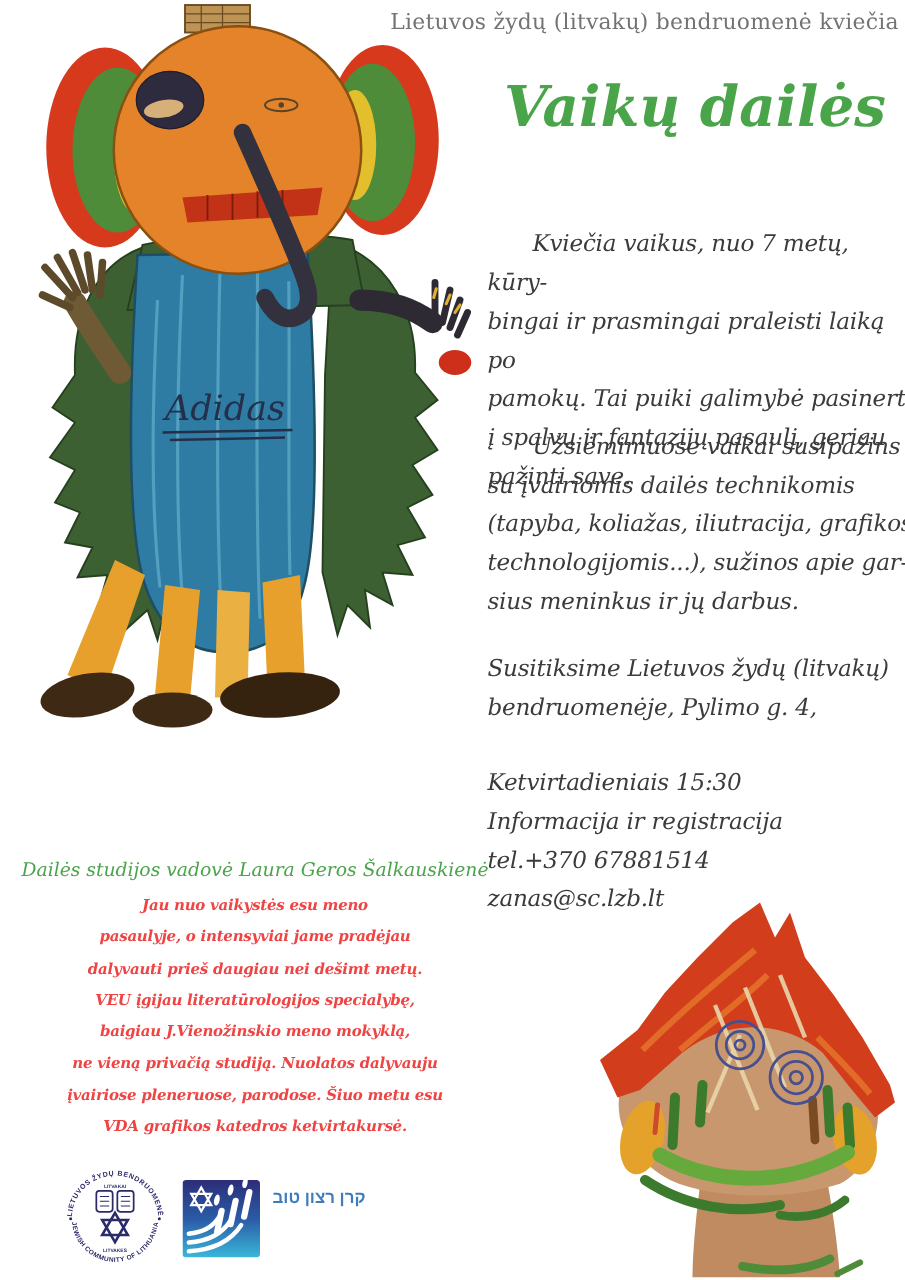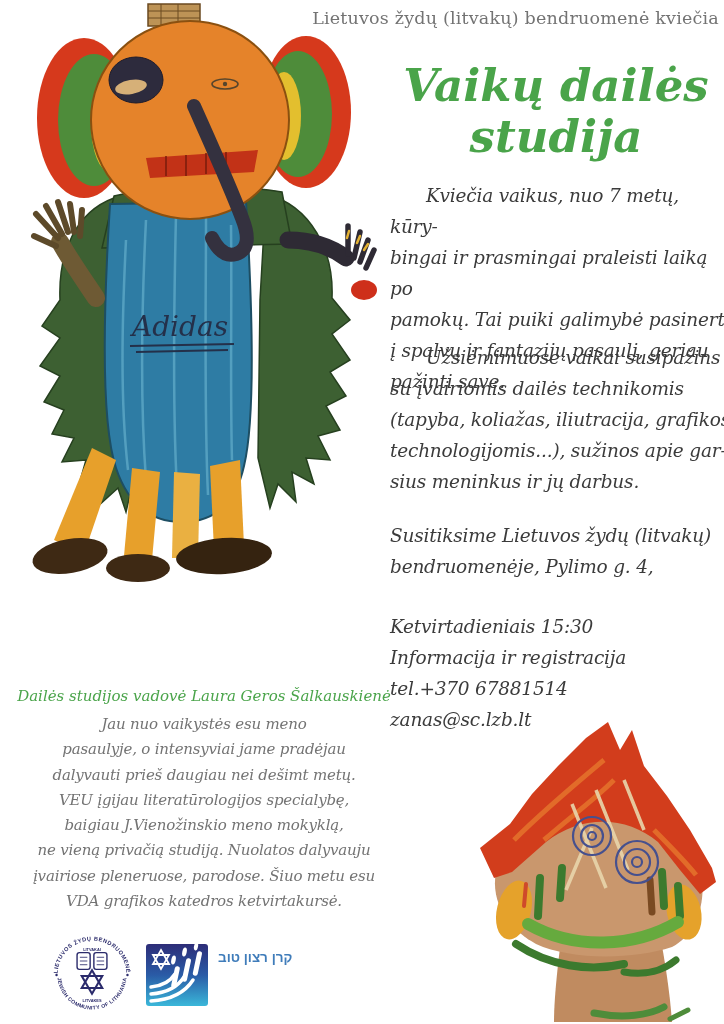--- a/index.html
+++ b/index.html
@@ -19,22 +19,22 @@
     left:390px; width:342px; font-style:italic; font-size:18.5px;
     line-height:31px; color:#3b3b3b; white-space:pre-line; letter-spacing:-0.2px;
   }
   .para1 { top:180px; text-indent:36px; }
   .para2 { top:342px; text-indent:36px; }
   .meeting { top:520px; }
   .schedule { top:611px; }
   .inst { left:8px; top:687px; width:392px; text-align:center; }
   .inst-h { font-style:italic; font-size:15px; color:#4aa44a; }
   .inst-bio {
-    margin-top:7px; font-style:italic; font-size:15px; line-height:25.3px;
-    color:#737373; white-space:pre-line; letter-spacing:-0.2px;
+    margin-top:7px; font-style:italic; font-size:12px; line-height:25.3px;
+    color:#ef4444; white-space:pre-line; letter-spacing:-0.2px;font-weight:bold;
   }
   .seal { left:50px; top:933px; }
   .gwf { left:146px; top:944px; display:flex; align-items:flex-start; gap:10px;
          font-family:"Liberation Sans", sans-serif; }
   .gwf-text { padding-top:3px; }
   .gwf-line { font-size:15.5px; font-weight:bold; color:#4a4898; line-height:19px; }
   .gwf-hebrew { font-size:13.5px; font-weight:bold; color:#3f7cba; margin-top:3px; }
   .creature-svg { left:-4px; top:0; }
   .face-svg { left:474px; top:720px; }
 </style>
@@ -137,21 +137,20 @@
       <ellipse cx="74" cy="556" rx="38" ry="17" fill="#3e2914" transform="rotate(-10 74 556)"></ellipse>
       <ellipse cx="142" cy="568" rx="32" ry="14" fill="#3e2914"></ellipse>
       <ellipse cx="228" cy="556" rx="48" ry="18" fill="#352310" transform="rotate(-4 228 556)"></ellipse>
     </g>
   </svg>
 
   <div class="abs invite">Lietuvos žydų (litvakų) bendruomenė kviečia</div>
 
   <div class="abs title">
     <div>Vaikų dailės</div>
-    <div>studija</div>
   </div>
 
   <div class="abs para para1">Kviečia vaikus, nuo 7 metų, kūry-
 bingai ir prasmingai praleisti laiką po
 pamokų. Tai puiki galimybė pasinerti
 į spalvų ir fantazijų pasaulį, geriau
 pažinti save.</div>
   <div class="abs para para2">Užsiėmimuose vaikai susipažins
 su įvairiomis dailės technikomis
 (tapyba, koliažas, iliutracija, grafikos

